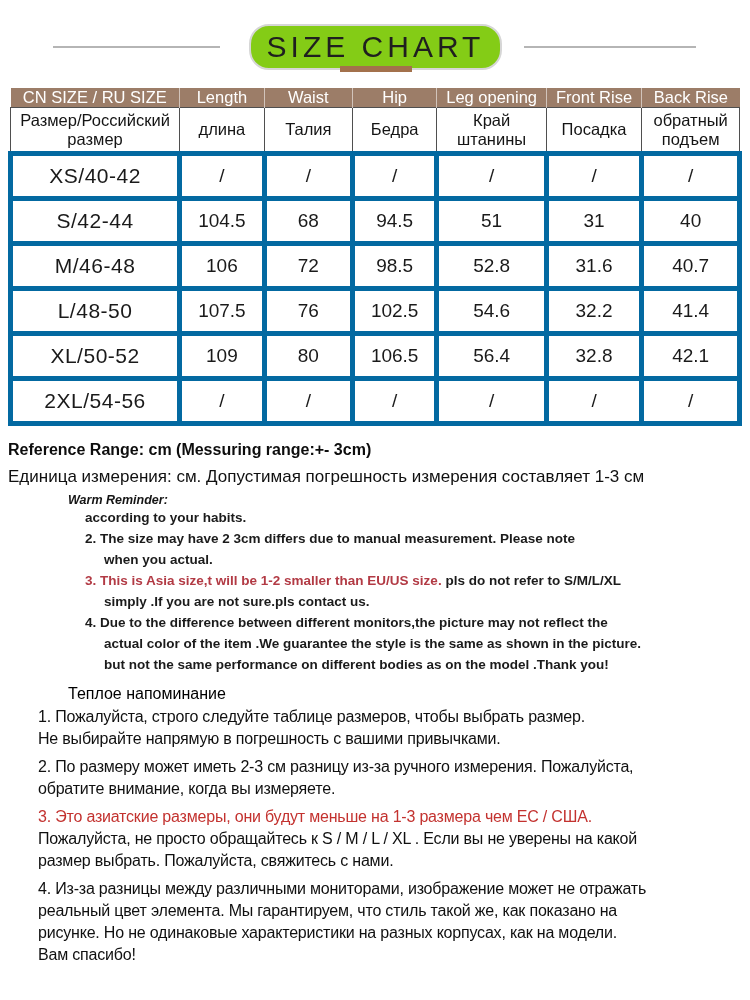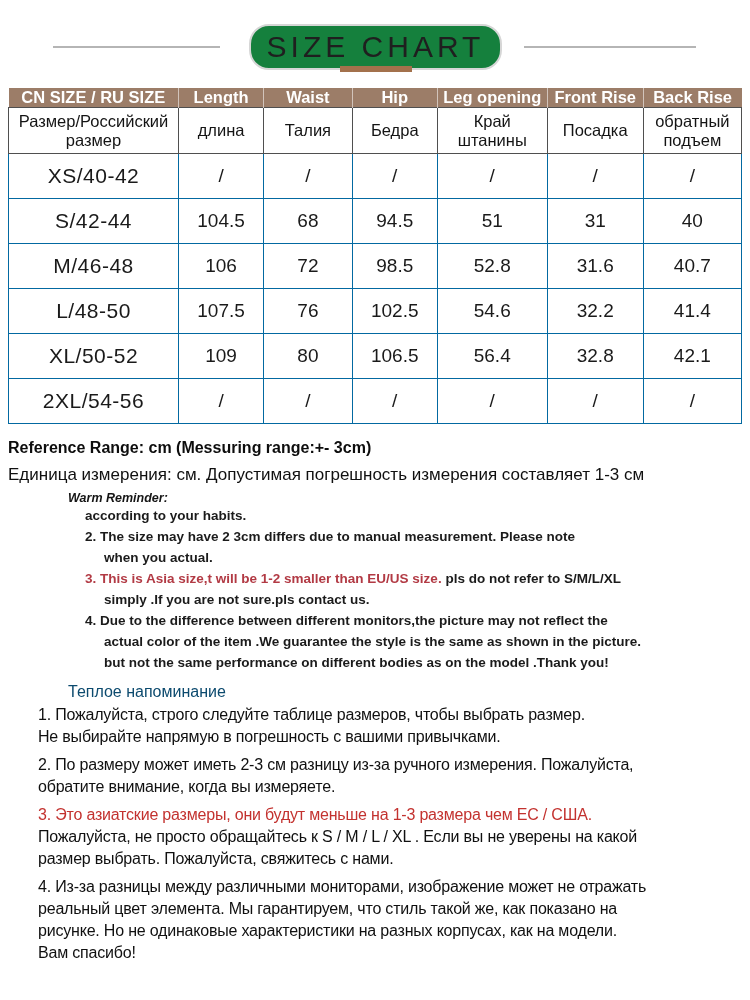--- a/index.html
+++ b/index.html
@@ -10,58 +10,58 @@
   }
   
   .title-row { position:relative; margin-top:24px; height:46px; }
   .hline {
     position:absolute; top:22px; height:2px; background:#b5b5b5;
   }
   .hline.left  { left:53px;  width:167px; }
   .hline.right { right:54px; width:172px; }
   .title-pill {
     position:absolute; left:249px; top:0; width:253px; height:46px;
-    border:2px solid #d6d6d6; border-radius:20px; background:#15803d;
+    border:2px solid #d6d6d6; border-radius:20px; background:#84cc16;
     display:flex; align-items:center; justify-content:center;
   }
   .title-pill span {
     font-size:30px; letter-spacing:4px; color:#1f1f1f; font-weight:500;
   }
   .title-underline {
     position:absolute; left:50%; bottom:-4px; transform:translateX(-50%);
     width:72px; height:6px; background:var(--accent_brown,#a3714c);
   }
   
   table.size-table {
     width:734px; margin:18px 8px 0 8px; border-collapse:collapse; table-layout:fixed;
   }
   table.size-table td, table.size-table th { text-align:center; vertical-align:middle; }
   tr.head-en th {
-    background:var(--header_brown,#9c7d68); color:#fff; font-weight:bold;
+    background:var(--header_brown,#9c7d68); color:#fff; font-weight:normal;
     font-size:16.5px; height:18px; border-left:1px solid rgba(255,255,255,.55);
   }
   tr.head-en th:first-child { border-left:none; }
   tr.head-ru td {
     background:#fff; color:#141414; font-size:16.5px; height:46px;
     border:1px solid #4f4f4f; line-height:1.15; padding:2px 4px; font-weight:500;
   }
-  tbody td { border:1px solid #0369a1; height:45px; background:#fff; }
+  tbody td { border:5px solid #0369a1; height:45px; background:#fff; }
   td.size-cell { font-size:21px; color:#1a1a1a; letter-spacing:.5px; }
   td.value-cell { font-size:19px; color:#1a1a1a; }
   
   .ref-en { margin:15px 0 0 8px; font-size:16px; font-weight:bold; color:#0d0d0d; }
   .ref-ru { margin:8px 0 0 8px; font-size:17px; color:#101010; }
   .warm-en { margin-top:6px; }
   .warm-en-title { margin-left:68px; font-size:12.5px; font-weight:bold; color:#151515;font-style:italic; }
   .en-item { margin-left:85px; width:625px; font-size:13.5px; font-weight:600;
              color:#1b1b1b; line-height:21px; }
   .en-item > div:not(:first-child) { padding-left:19px; }
   .red-en { color:var(--red_en,#b23a44); }
   .warm-ru { margin-top:10px; }
-  .warm-ru-title { margin-left:68px; font-size:16px; color:#0c4a6e; margin-bottom:3px; }
+  .warm-ru-title { margin-left:68px; font-size:16px; color:#000000; margin-bottom:3px; }
   .ru-item { margin-left:38px; width:645px; font-size:16px; color:#101010;
              line-height:22px; margin-bottom:6px; letter-spacing:-0.2px; }
   .red-ru { color:var(--red_ru,#c3322f); }
 </style>
 </head>
 <body>
 
 <div class="title-row">
   <div class="hline left"></div>
   <div class="title-pill">

